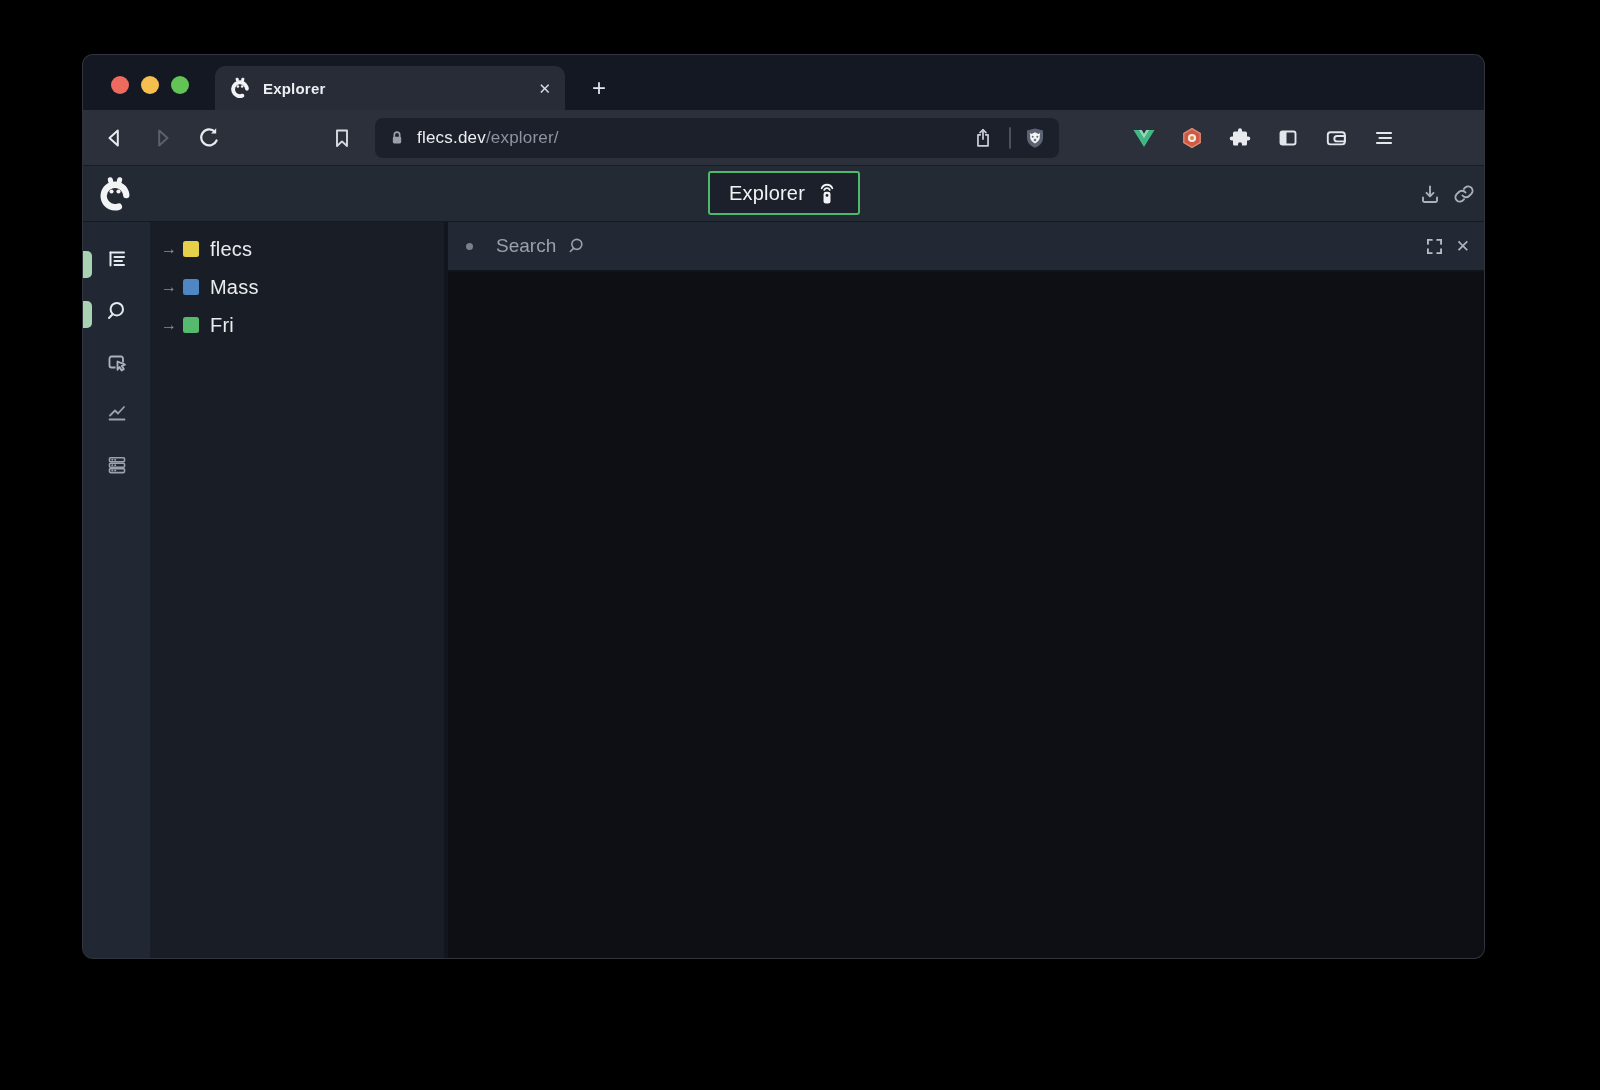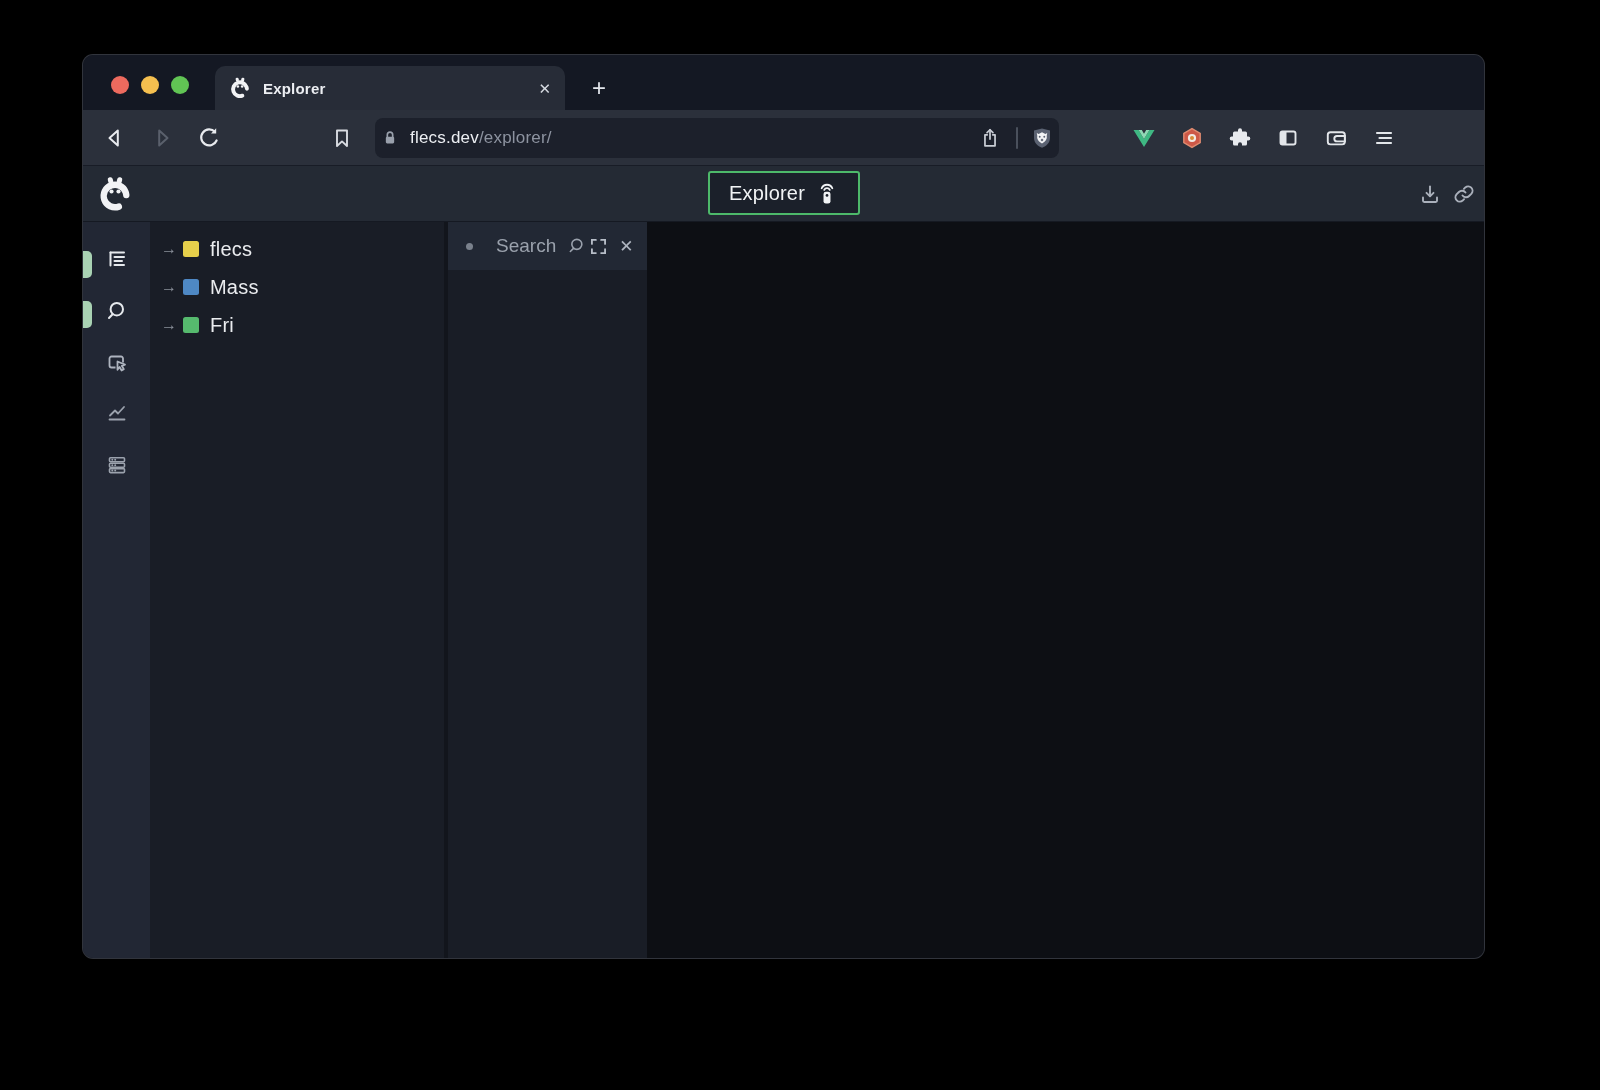--- a/index.html
+++ b/index.html
@@ -17,21 +17,21 @@
        border-radius:10px 10px 0 0;display:flex;align-items:center;padding:0 14px;box-sizing:border-box;}
   .tab-title{margin-left:12px;font-size:15px;font-weight:700;color:#eceef2;letter-spacing:.2px;}
   .tab-close{margin-left:auto;color:#d6dae1;font-size:15px;line-height:1;cursor:default;}
   .newtab{position:absolute;left:502px;bottom:8px;width:28px;height:28px;display:flex;
           align-items:center;justify-content:center;color:#e3e6ec;font-size:24px;font-weight:400;}
 
   
   .toolbar{height:56px;background:#2b303b;display:flex;align-items:center;border-bottom:1px solid #181c26;box-sizing:border-box;}
   .tbi{width:24px;height:24px;flex:0 0 auto;display:flex;align-items:center;justify-content:center;}
   .urlpill{margin-left:21px;width:684px;height:40px;background:#1c202b;border-radius:8px;
-           display:flex;align-items:center;padding:0 5px;box-sizing:border-box;}
+           display:flex;align-items:center;padding:0 12px;box-sizing:border-box;}
   .url-text{margin-left:10px;font-size:17px;letter-spacing:.2px;}
   .url-domain{color:#eceef2;font-weight:500;}
   .url-path{color:#8d93a0;}
   .pill-div{width:2px;height:22px;background:#4a505c;margin-left:14px;border-radius:1px;}
   .extgroup{display:flex;align-items:center;gap:24px;margin-left:73px;}
 
   
   .appheader{position:relative;height:56px;background:#242a34;display:flex;align-items:center;
              border-bottom:1px solid #151922;box-sizing:border-box;}
   .applogo{margin-left:14px;width:36px;height:36px;}
@@ -48,21 +48,21 @@
   .pill{position:absolute;left:0;width:9px;height:27px;border-radius:0 5px 5px 0;}
 
   .treepanel{width:294px;background:#191d26;flex:0 0 auto;padding-top:8px;box-sizing:border-box;}
   .trow{height:38px;display:flex;align-items:center;padding-left:11px;}
   .trow .arrow{width:20px;color:#8b919b;font-size:16px;}
   .sq{width:16px;height:16px;border-radius:2.5px;margin-left:2px;flex:0 0 auto;}
   .trow .lab{margin-left:11px;color:#eaecef;font-size:20px;letter-spacing:.2px;}
 
   .vgap{width:4px;background:#12151c;flex:0 0 auto;}
 
-  .mainpanel{flex:1;display:flex;flex-direction:row;min-width:0;}
+  .mainpanel{flex:1;display:flex;flex-direction:column;min-width:0;}
   .queryheader{height:48px;background:#222834;display:flex;align-items:center;padding:0 14px;box-sizing:border-box;}
   .qdot{width:7px;height:7px;border-radius:50%;background:#7a818c;margin-left:4px;flex:0 0 auto;}
   .qtitle{margin-left:23px;color:#9aa1ac;font-size:19px;}
   .qright{margin-left:auto;display:flex;align-items:center;gap:9px;}
   .qx{color:#aeb4bf;font-size:17px;line-height:1;}
   .qdivider{height:2px;background:#10131a;}
   .content{flex:1;background:#0d0f14;}
 
   svg{display:block;}
 </style>

